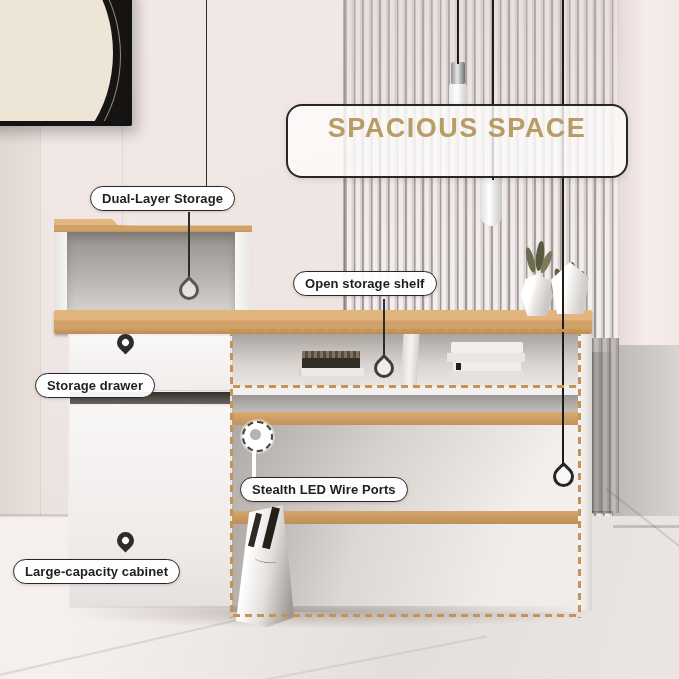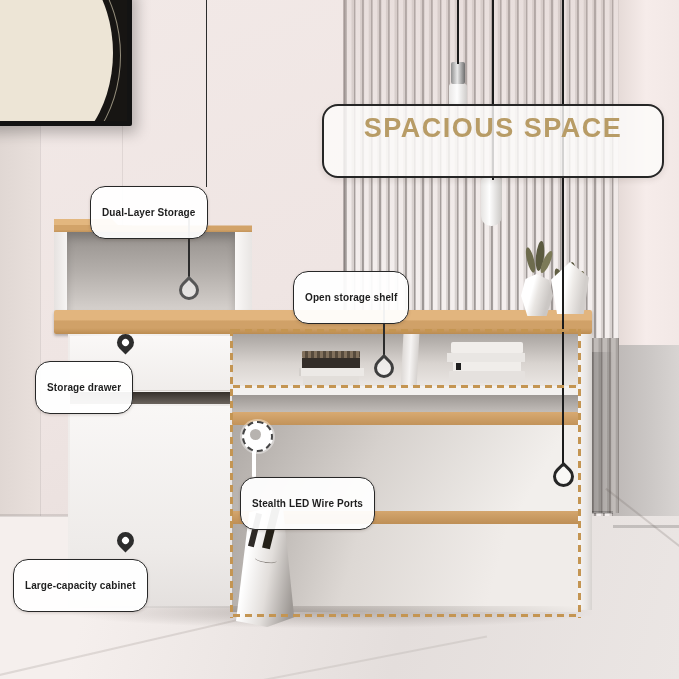--- a/index.html
+++ b/index.html
@@ -2,27 +2,27 @@
 <html><head>
 <meta charset="utf-8">
 <style>
   html,body{margin:0;padding:0;background:#ddd;}
   .scene{position:relative;width:679px;height:679px;overflow:hidden;
          font-family:"Liberation Sans",sans-serif;background:#EFE6E3;}
   .abs{position:absolute;}
 
   
   .label{position:absolute;display:inline-block;white-space:nowrap;
-         font-size:10px;font-weight:700;color:#1E1E1E;letter-spacing:.1px;
+         font-size:13px;font-weight:700;color:#1E1E1E;letter-spacing:.1px;
          background:rgba(255,255,255,.94);border:1.7px solid #272727;
-         border-radius:15px;padding:20px 11px;z-index:40;
+         border-radius:15px;padding:4px 11px;z-index:40;
          box-shadow:0 1px 3px rgba(60,40,30,.18);}
   .banner{position:absolute;left:286px;top:104px;width:338px;height:70px;
           background:rgba(252,251,250,.82);border:2px solid #262626;border-radius:16px;
-          text-align:center;z-index:42;box-shadow:0 2px 6px rgba(60,40,30,.12);margin-left:36px;}
+          text-align:center;z-index:42;box-shadow:0 2px 6px rgba(60,40,30,.12);}
   .banner .t{margin-top:7px;font-size:27px;font-weight:800;letter-spacing:1.5px;color:#B89C66;}
   .banner .s{margin-top:3px;font-size:14px;font-weight:600;color:#2D2D2D;}
 
   
   .line{position:absolute;width:1.8px;background:#2C2C2C;z-index:30;}
   .cable{position:absolute;width:2px;background:#1B1B1B;z-index:26;}
   .stem{position:absolute;width:4px;background:#FFFFFF;border-radius:2px;z-index:31;}
 
   
   .pin-map{position:absolute;width:17px;height:17px;background:#2D2D2D;
@@ -183,21 +183,21 @@
   <div class="pin-drop" style="left:553px;top:466px;width:15px;height:15px;border-color:#262626;"></div>
 
   <div class="pin-map" style="left:117px;top:334px;"></div>
   <div class="pin-map" style="left:117px;top:532px;"></div>
 
   <div class="wireport" style="left:242px;top:421px;"></div>
   <div class="stem" style="left:252px;top:447px;height:31px;"></div>
 
   <div class="label" style="left:90px;top:186px;">Dual-Layer Storage</div>
   <div class="label" style="left:293px;top:271px;">Open storage shelf</div>
-  <div class="label" style="left:35px;top:361px;">Storage drawer</div>
+  <div class="label" style="left:35px;top:373px;">Storage drawer</div>
   <div class="label" style="left:13px;top:559px;">Large-capacity cabinet</div>
   <div class="label" style="left:240px;top:477px;">Stealth LED Wire Ports</div>
 
   <div class="banner">
     <div class="t">SPACIOUS SPACE</div>
   </div>
 
 </div>
 
 </body></html>

